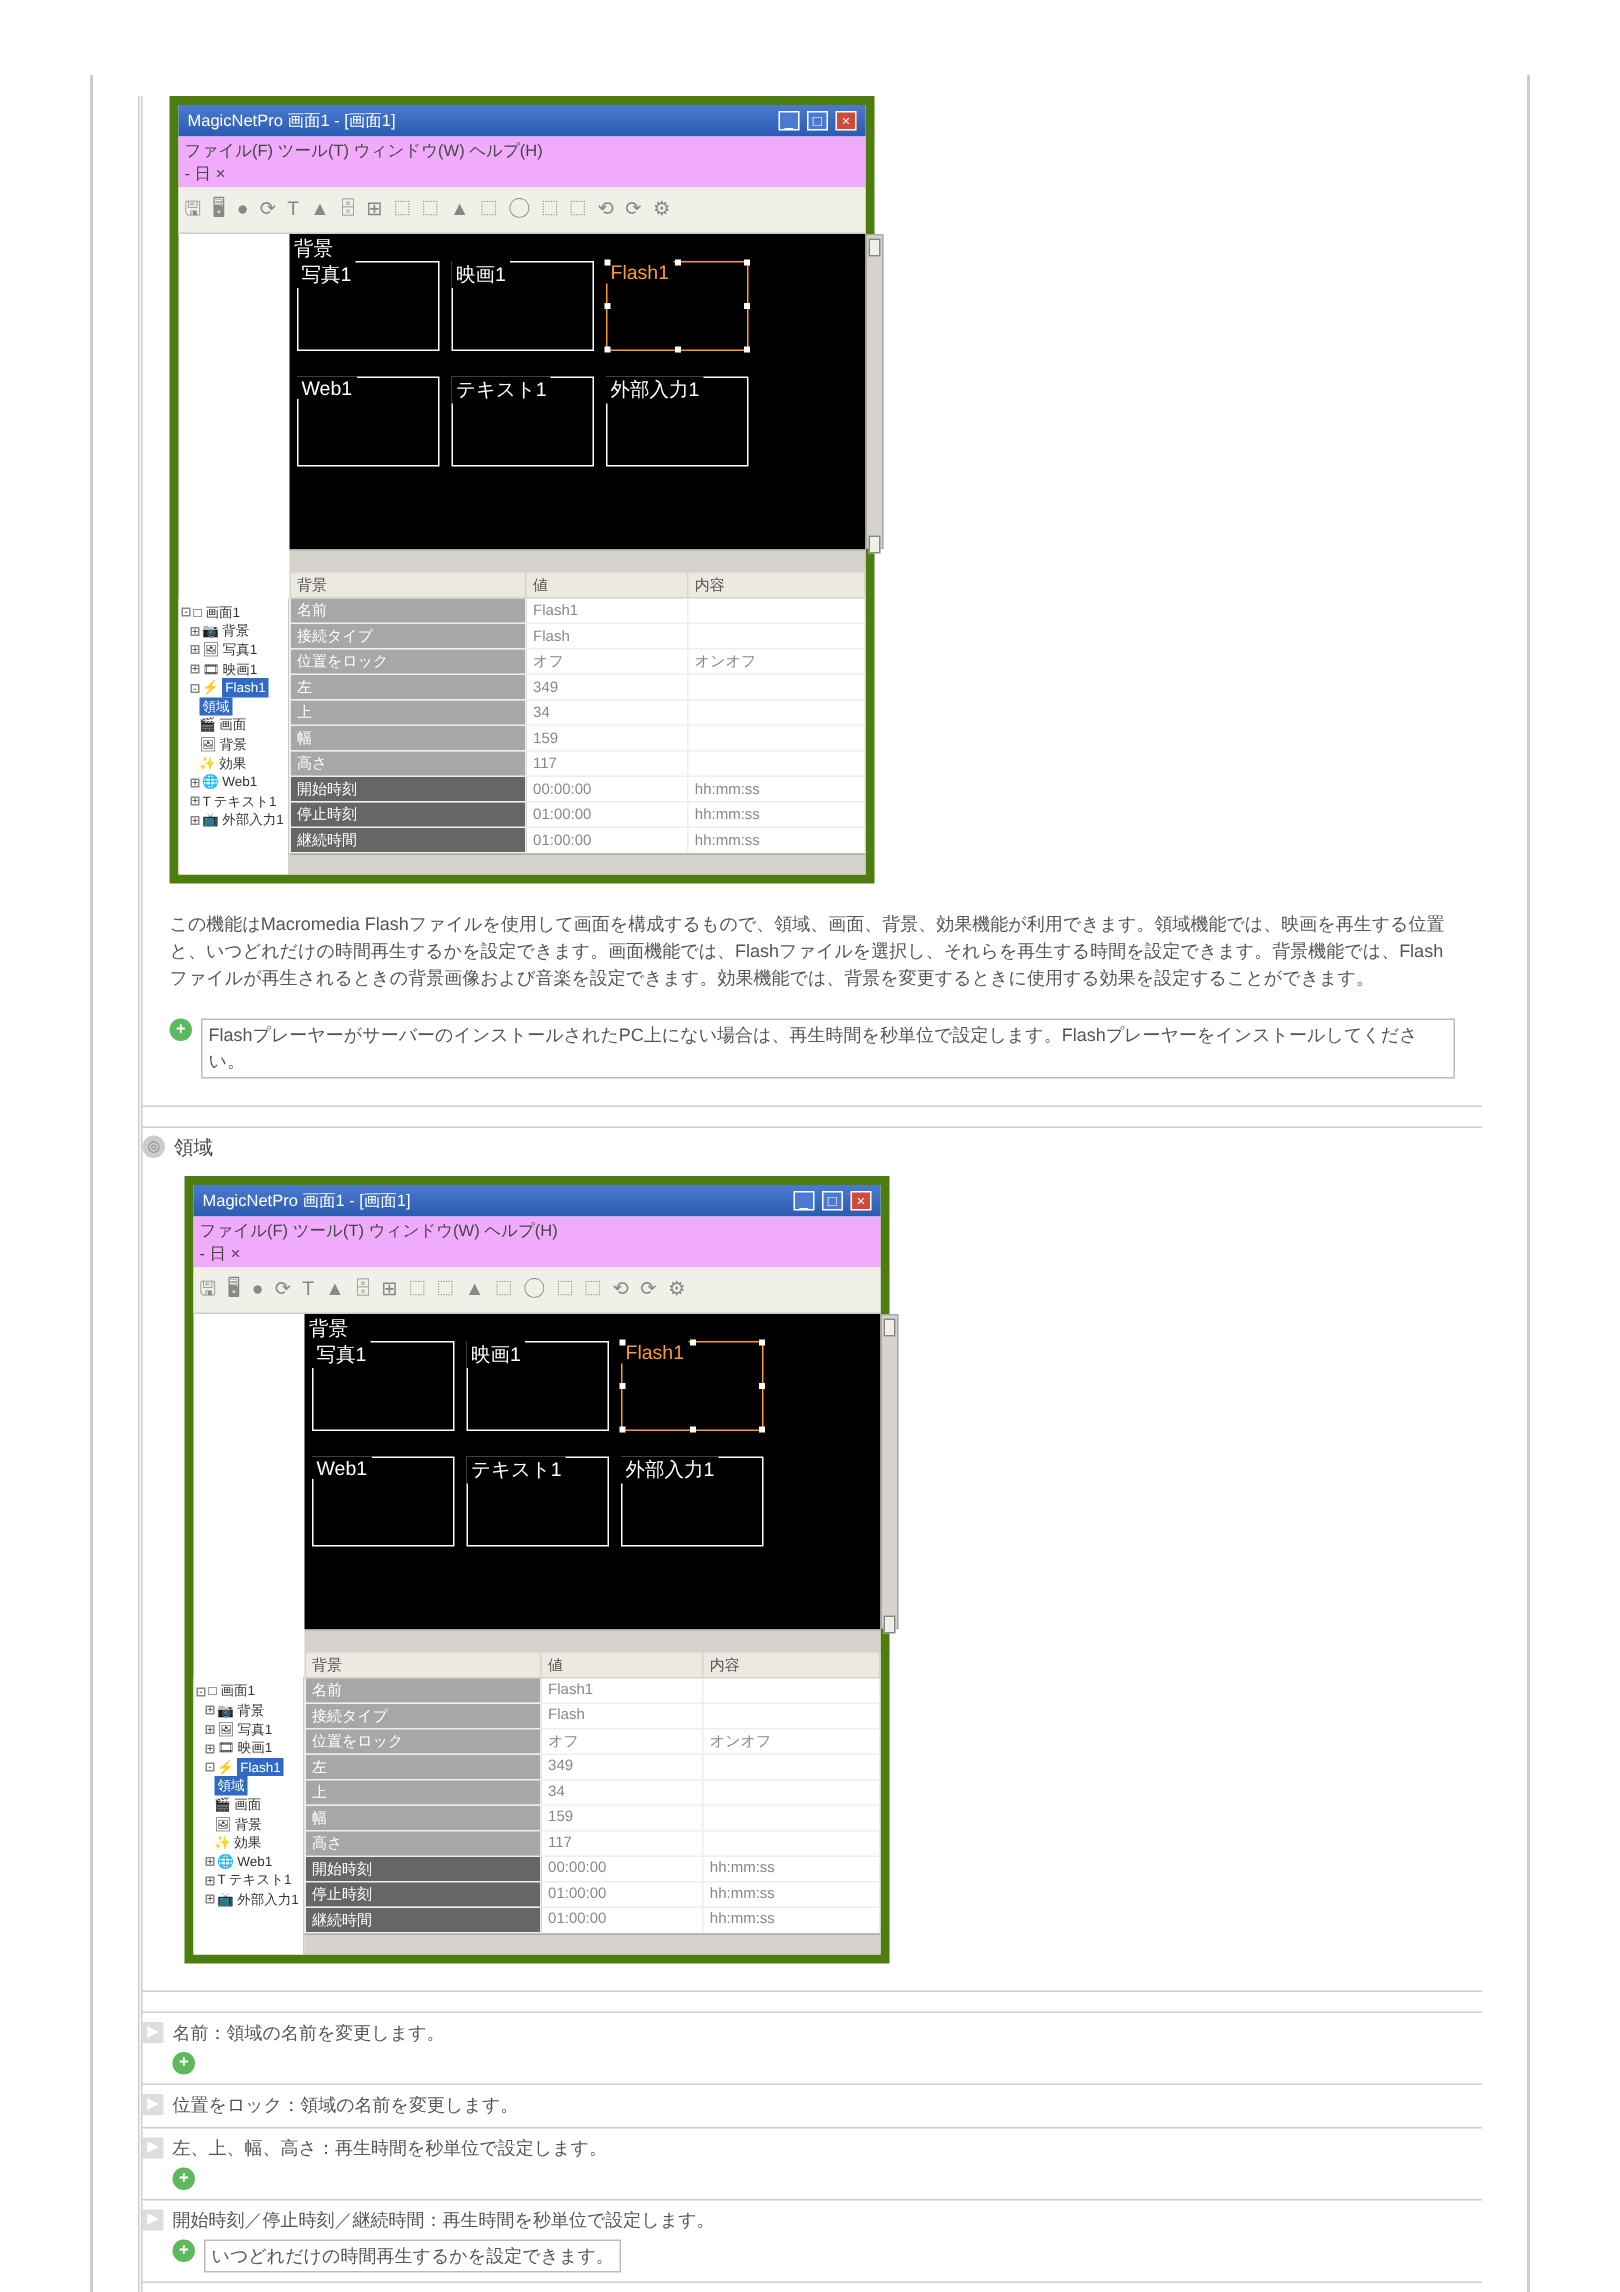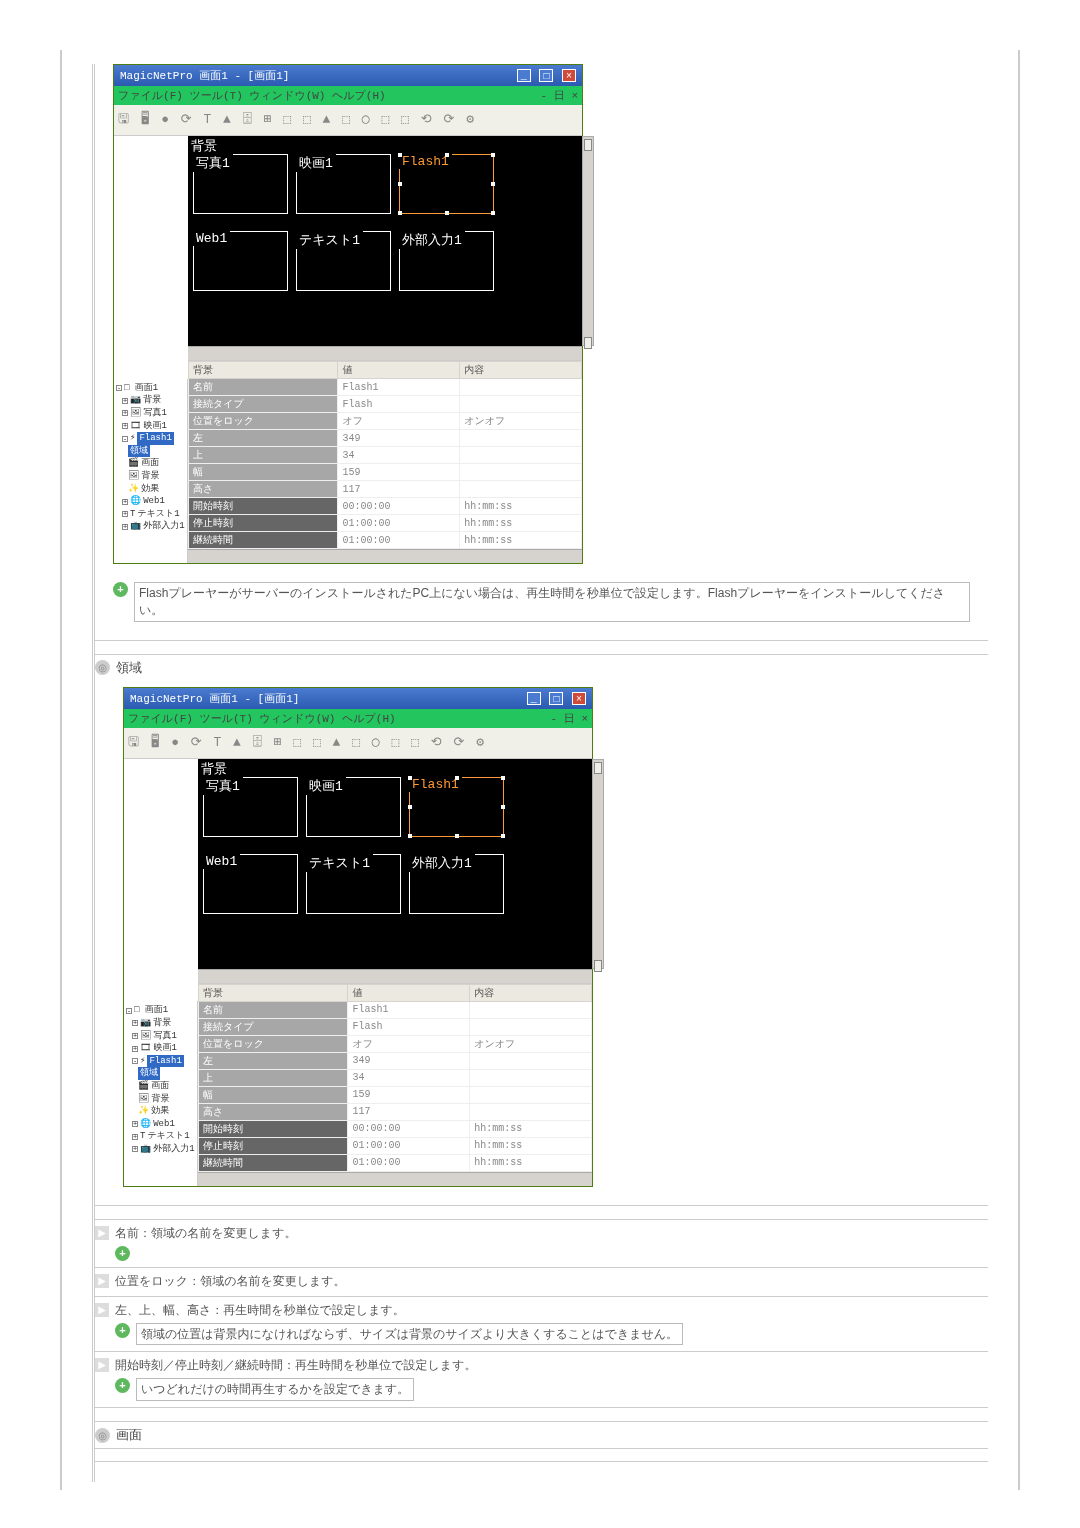--- a/index.html
+++ b/index.html
@@ -2,24 +2,24 @@
 <html><head>
 <meta charset="utf-8">
 <style>
   * { box-sizing: border-box; margin: 0; padding: 0; }
   body { font-family: "MS PGothic", sans-serif; font-size: 12px; background: #fff; color: #333; }
   .page { width: 1080px; margin: 0 auto; padding: 50px 60px; }
   .vline-edge { border-left: 2px solid #ccc; border-right: 2px solid #ccc; padding: 8px 30px; }
   .inner-col { border-left: 3px double #ccc; padding: 0 0 20px 0; }
   
   
-  .appwin { margin: 6px 0 18px 18px; border: 1px solid #4d7c0f; width: 470px; font-family: Liberation Mono, monospace; }
+  .appwin { margin: 6px 0 18px 18px; border: 6px solid #4d7c0f; width: 470px; }
   .titlebar { background: linear-gradient(#4a7bd0,#2a5bb0); color:#fff; padding:3px 6px; font-size:11px; display:flex; justify-content:space-between; align-items:center; }
   .titlebar .winbtns span { display:inline-block; width:14px; height:13px; margin-left:2px; font-size:10px; text-align:center; line-height:13px; }
-  .menubar { background:#22c55e; font-size:11px; padding:2px 4px; color:#444; display:flex; justify-content:space-between;}
+  .menubar { background:#f0abfc; font-size:11px; padding:2px 4px; color:#444; display:flex; justify-content:space-between;flex-direction:column;}
   .toolbar { background:#f0f0e8; padding:4px; font-size:13px; letter-spacing:2px; color:#888; border-bottom:1px solid #ccc;}
   .app-body { display:flex;align-items:flex-end; }
   .tree { width:74px; background:#fff; font-size:9px; color:#333; border-right:1px solid #ccc; padding:3px 2px 30px 2px; line-height:1.4;}
   .tree .node { white-space:nowrap; display:flex; align-items:center; gap:2px;}
   .tree .indent1 { padding-left:6px;} .tree .indent2{padding-left:12px;}
   .tree .sel { background:#316ac5; color:#fff; display:inline-block; padding:0 2px;}
   .tree .sq{display:inline-block;width:6px;height:6px;border:1px solid #888;font-size:7px;line-height:5px;text-align:center;}
   .canvas-wrap { flex:1; display:flex; flex-direction:column;}
   .canvas-scroll { position:relative; }
   .canvas { background:#000; height:210px; position:relative; color:#fff; font-size:13px; }
@@ -195,20 +195,21 @@
                       <td>hh:mm:ss</td>
                     </tr>
         </tbody>
                 </table>
       </div>
       <div class="hscroll"></div>
      </div>
     </div>
    </div>
 
+   <p class="desc">この機能はMacromedia Flashファイルを使用して画面を構成するもので、領域、画面、背景、効果機能が利用できます。領域機能では、映画を再生する位置と、いつどれだけの時間再生するかを設定できます。画面機能では、Flashファイルを選択し、それらを再生する時間を設定できます。背景機能では、Flashファイルが再生されるときの背景画像および音楽を設定できます。効果機能では、背景を変更するときに使用する効果を設定することができます。</p>
 
    <div class="tip">
      <div class="tip-icon">+</div>
      <div class="tip-text">FlashプレーヤーがサーバーのインストールされたPC上にない場合は、再生時間を秒単位で設定します。Flashプレーヤーをインストールしてください。</div>
    </div>
 
    <div class="empty-row"></div>
    <div class="section-title-row">
      <div class="bullet">◎</div>
      <div class="section-title">領域</div>
@@ -370,21 +371,20 @@
      </div>
    </div>
 
    <div class="item-row">
      <div class="line1">
        <div class="bullet-e">▶</div>
        <div class="text">左、上、幅、高さ：再生時間を秒単位で設定します。</div>
      </div>
      <div class="subtip">
        <div class="tip-icon">+</div>
-       <div class="tip-text">領域の位置は背景内になければならず、サイズは背景のサイズより大きくすることはできません。</div>
      </div>
    </div>
 
    <div class="item-row">
      <div class="line1">
        <div class="bullet-e">▶</div>
        <div class="text">開始時刻／停止時刻／継続時間：再生時間を秒単位で設定します。</div>
      </div>
      <div class="subtip">
        <div class="tip-icon">+</div>

